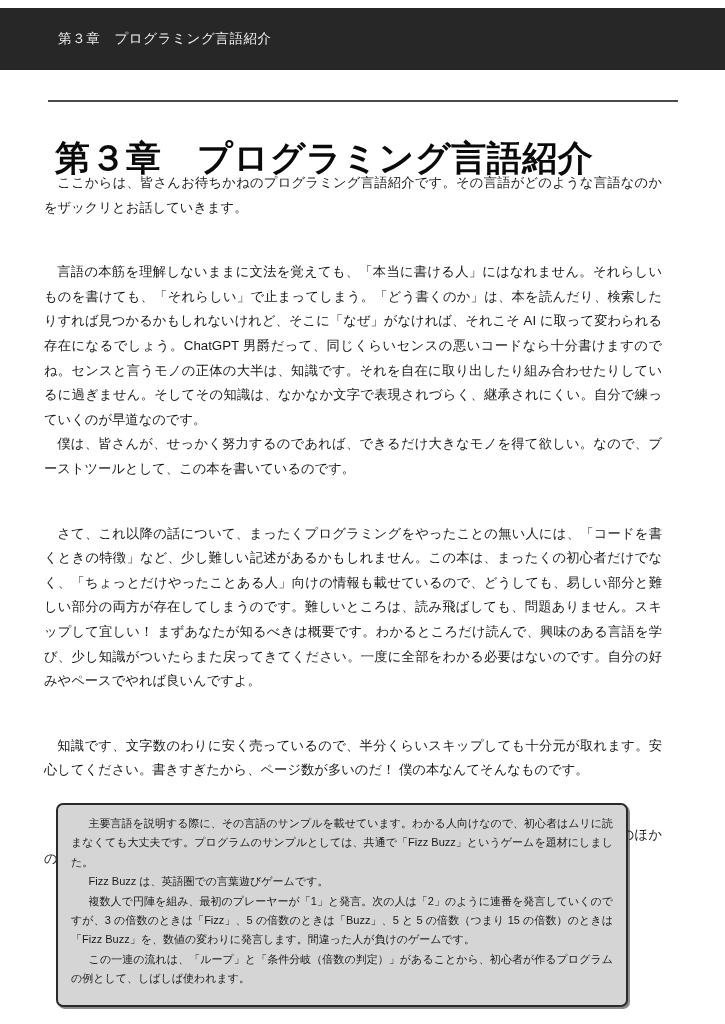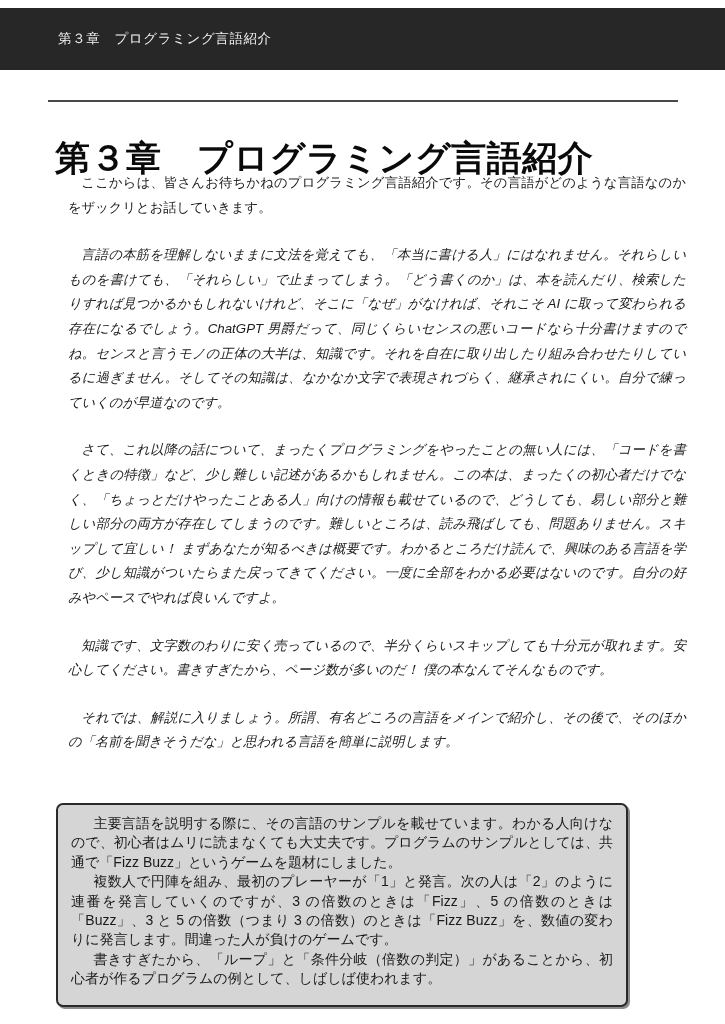--- a/index.html
+++ b/index.html
@@ -60,36 +60,35 @@
     width: 640px;
     font-size: 35px;
     font-weight: bold;
     letter-spacing: 0.5px;
     white-space: pre;
     color: #0a0a0a;
   }
 
   .body-col {
     position: absolute;
-    left: 68px;
+    left: 44px;
     top: 101px;
     width: 618px;
     font-size: 13.3px;
     line-height: 24.6px;
     text-align: justify;
     color: #1a1a1a;
   }
 
   .para {
     margin: 0;
     text-indent: 1em;
   }
   .para.gap {
-    margin-top: 23px;
-    font-style: italic;
+    margin-top: 40px;
   }
 
   
   .callout {
     position: absolute;
     left: 56px;
     top: 733px;
     width: 572px;
     border: 2px solid #2a2a2a;
     border-radius: 7px;
@@ -99,21 +98,21 @@
     box-sizing: border-box;
   }
   .callout-title {
     font-size: 13.5px;
     font-weight: bold;
     line-height: 19px;
     margin: 0 0 1px 0;
     color: #0a0a0a;
   }
   .callout-body {
-    font-size: 14px;
+    font-size: 11px;
     line-height: 19.4px;
     text-align: justify;
     color: #1a1a1a;
   }
   .callout-body .para {
     margin: 0;
     text-indent: 1.6em;
   }
 </style>
 </head>
@@ -125,26 +124,28 @@
 
 <div class="page">
 
   <div class="title-rule"></div>
 
   <h1 class="chapter-title">第３章　プログラミング言語紹介</h1>
 
   <div class="body-col">
     <p class="para">ここからは、皆さんお待ちかねのプログラミング言語紹介です。その言語がどのような言語なのかをザックリとお話していきます。</p>
     <p class="para gap">言語の本筋を理解しないままに文法を覚えても、「本当に書ける人」にはなれません。それらしいものを書けても、「それらしい」で止まってしまう。「どう書くのか」は、本を読んだり、検索したりすれば見つかるかもしれないけれど、そこに「なぜ」がなければ、それこそ AI に取って変わられる存在になるでしょう。ChatGPT 男爵だって、同じくらいセンスの悪いコードなら十分書けますのでね。センスと言うモノの正体の大半は、知識です。それを自在に取り出したり組み合わせたりしているに過ぎません。そしてその知識は、なかなか文字で表現されづらく、継承されにくい。自分で練っていくのが早道なのです。</p>
+    <p class="para">僕は、皆さんが、せっかく努力するのであれば、できるだけ大きなモノを得て欲しい。なので、ブーストツールとして、この本を書いているのです。</p>
     <p class="para gap">さて、これ以降の話について、まったくプログラミングをやったことの無い人には、「コードを書くときの特徴」など、少し難しい記述があるかもしれません。この本は、まったくの初心者だけでなく、「ちょっとだけやったことある人」向けの情報も載せているので、どうしても、易しい部分と難しい部分の両方が存在してしまうのです。難しいところは、読み飛ばしても、問題ありません。スキップして宜しい！ まずあなたが知るべきは概要です。わかるところだけ読んで、興味のある言語を学び、少し知識がついたらまた戻ってきてください。一度に全部をわかる必要はないのです。自分の好みやペースでやれば良いんですよ。</p>
     <p class="para gap">知識です、文字数のわりに安く売っているので、半分くらいスキップしても十分元が取れます。安心してください。書きすぎたから、ページ数が多いのだ！ 僕の本なんてそんなものです。</p>
     <p class="para gap">それでは、解説に入りましょう。所謂、有名どころの言語をメインで紹介し、その後で、そのほかの「名前を聞きそうだな」と思われる言語を簡単に説明します。</p>
   </div>
 
   <div class="callout">
     <div class="callout-body">
       <p class="para">主要言語を説明する際に、その言語のサンプルを載せています。わかる人向けなので、初心者はムリに読まなくても大丈夫です。プログラムのサンプルとしては、共通で「Fizz Buzz」というゲームを題材にしました。</p>
-      <p class="para">複数人で円陣を組み、最初のプレーヤーが「1」と発言。次の人は「2」のように連番を発言していくのですが、3 の倍数のときは「Fizz」、5 の倍数のときは「Buzz」、3 と 5 の倍数（つまり 3 の倍数）のときは「Fizz Buzz」を、数値の変わりに発言します。間違った人が負けのゲームです。</p>
-      <p class="para">書きすぎたから、「ループ」と「条件分岐（倍数の判定）」があることから、初心者が作るプログラムの例として、しばしば使われます。</p>
+      <p class="para">Fizz Buzz は、英語圏での言葉遊びゲームです。</p>
+      <p class="para">複数人で円陣を組み、最初のプレーヤーが「1」と発言。次の人は「2」のように連番を発言していくのですが、3 の倍数のときは「Fizz」、5 の倍数のときは「Buzz」、5 と 5 の倍数（つまり 15 の倍数）のときは「Fizz Buzz」を、数値の変わりに発言します。間違った人が負けのゲームです。</p>
+      <p class="para">この一連の流れは、「ループ」と「条件分岐（倍数の判定）」があることから、初心者が作るプログラムの例として、しばしば使われます。</p>
     </div>
   </div>
 
 </div>
 
 </body></html>

